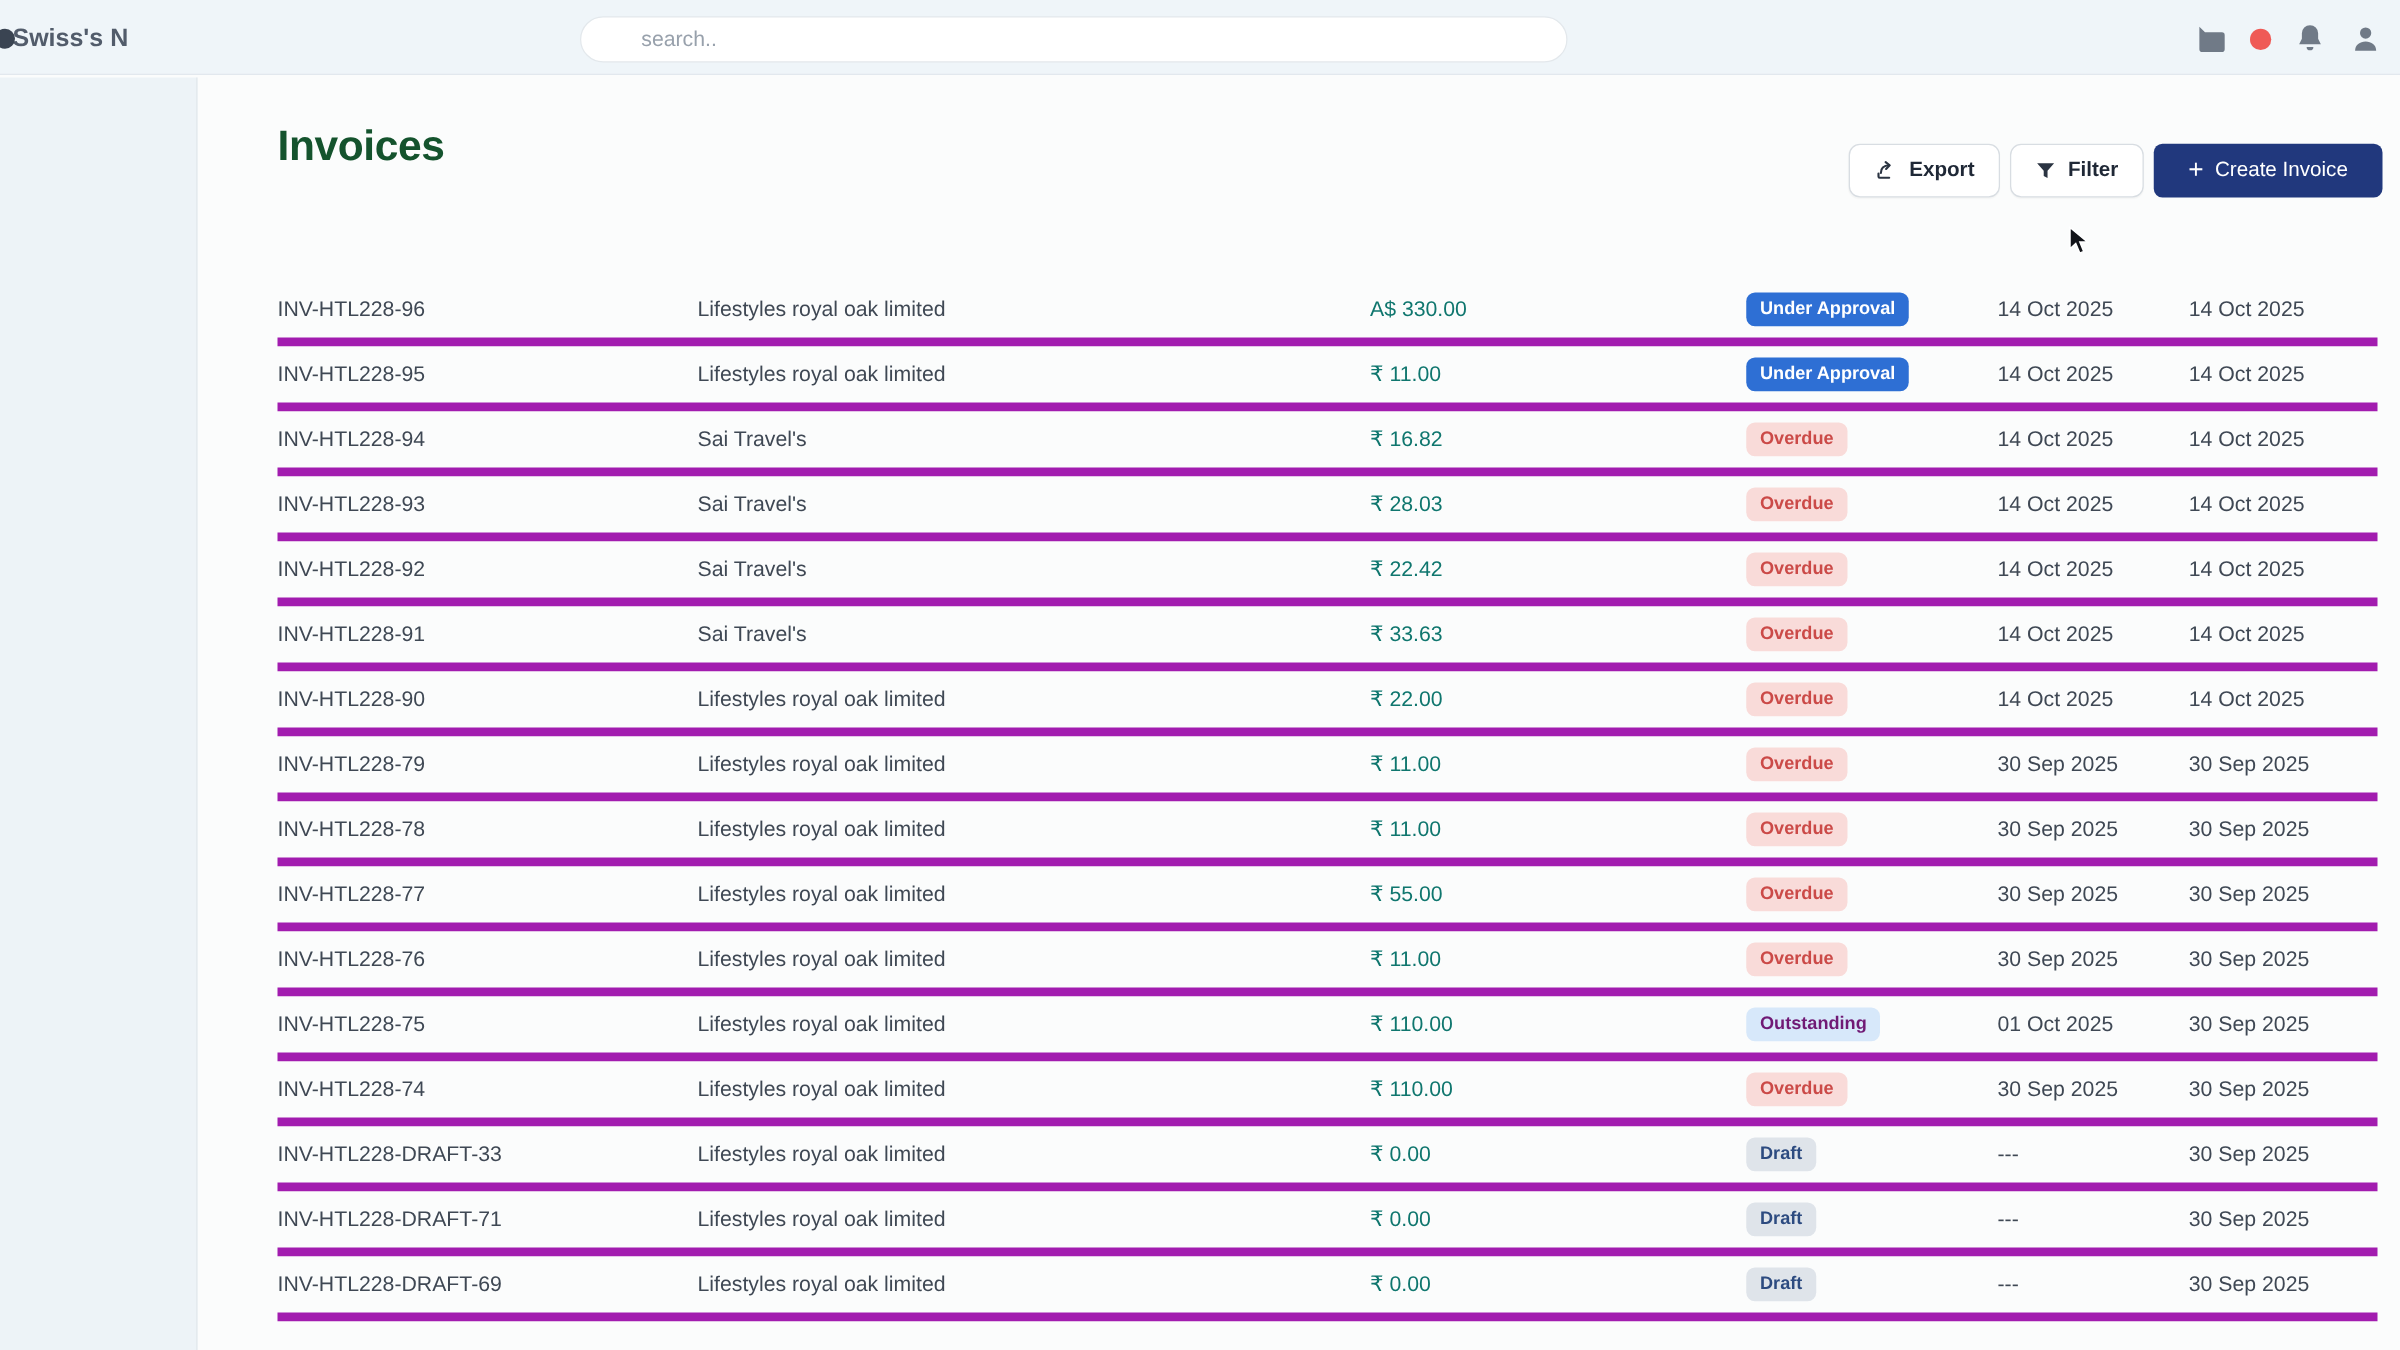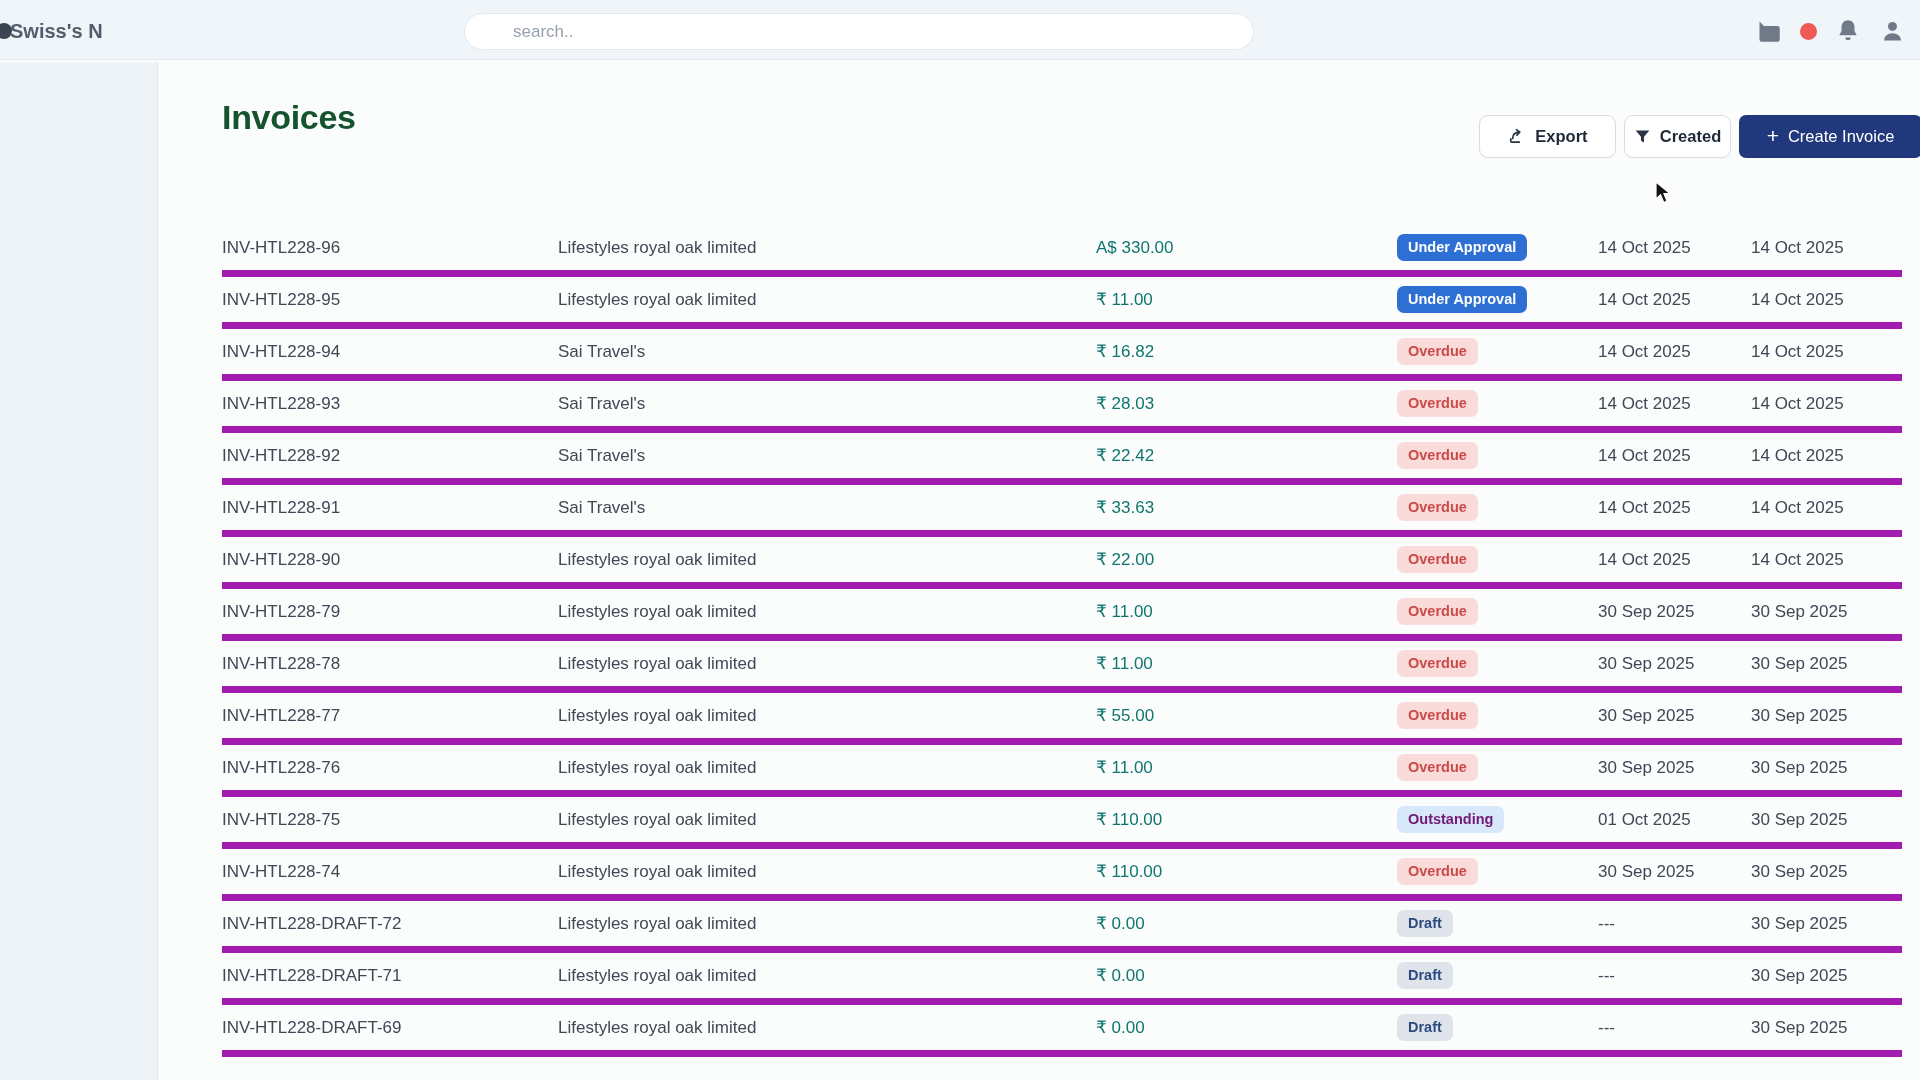--- a/index.html
+++ b/index.html
@@ -53,21 +53,21 @@
   .actions { position:absolute; left:1320px; top:53px; display:flex; gap:8px; }
   .btn {
     height:43px; display:inline-flex; align-items:center; justify-content:center; gap:9px;
     border-radius:9px; font-size:16.5px; cursor:pointer;
     font-family:"Liberation Sans","DejaVu Sans",sans-serif;
   }
   .btn-ghost {
     background:#ffffff; border:1px solid #d8dde2; color:#1f2836; font-weight:600;
     box-shadow:0 1px 1px rgba(0,0,0,0.03);
   }
-  .btn-export { width:137px; }
+  .btn-export { width:121px; }
   .btn-filter { width:107px; }
   .btn-primary { width:183px; border:none; color:#ffffff; font-weight:500; border-radius:7px; }
   .btn .plus { font-size:21px; font-weight:400; line-height:1; margin-top:-2px; }
 
   
   .table { position:absolute; left:63px; top:163px; width:1680px; }
   .thead {
     display:grid; grid-template-columns:336px 538px 301px 201px 153px 1fr;
     height:41px; align-items:center; border-bottom:1px solid #e7e9ec;
   }
@@ -140,21 +140,21 @@
       </span>
       <span>Export</span>
     </button>
 
     <button class="btn btn-ghost btn-filter">
       <span style="display:flex;">
         <svg width="17" height="17" viewBox="0 0 20 20" fill="#2b3442">
           <path d="M2 3h16l-6.2 7.2V17l-3.6-2v-4.8z"></path>
         </svg>
       </span>
-      <span>Created</span>
+      <span>Filter</span>
     </button>
 
     <button class="btn btn-primary" id="create-btn" style="background: rgb(33, 56, 125);">
       <span class="plus">+</span>
       <span>Create Invoice</span>
     </button>
   </div>
 
   <div class="table">
     <div id="tbody">
@@ -295,21 +295,21 @@
     <div class="td c-customer">Lifestyles royal oak limited</div>
     <div class="td amount c-amount">₹ 110.00</div>
     <div class="td c-status">
       <span class="badge" style="background: rgb(249, 219, 217); color: rgb(203, 74, 72);">Overdue</span>
     </div>
     <div class="td c-due">30 Sep 2025</div>
     <div class="td c-created">30 Sep 2025</div>
   </div>
 
   <div class="trow">
-    <div class="td c-invoice">INV-HTL228-DRAFT-72</div>
+    <div class="td c-invoice">INV-HTL228-DRAFT-33</div>
     <div class="td c-customer">Lifestyles royal oak limited</div>
     <div class="td amount c-amount">₹ 0.00</div>
     <div class="td c-status">
       <span class="badge" style="background: rgb(223, 228, 234); color: rgb(45, 75, 128);">Draft</span>
     </div>
     <div class="td c-due">---</div>
     <div class="td c-created">30 Sep 2025</div>
   </div>
 
   <div class="trow">

